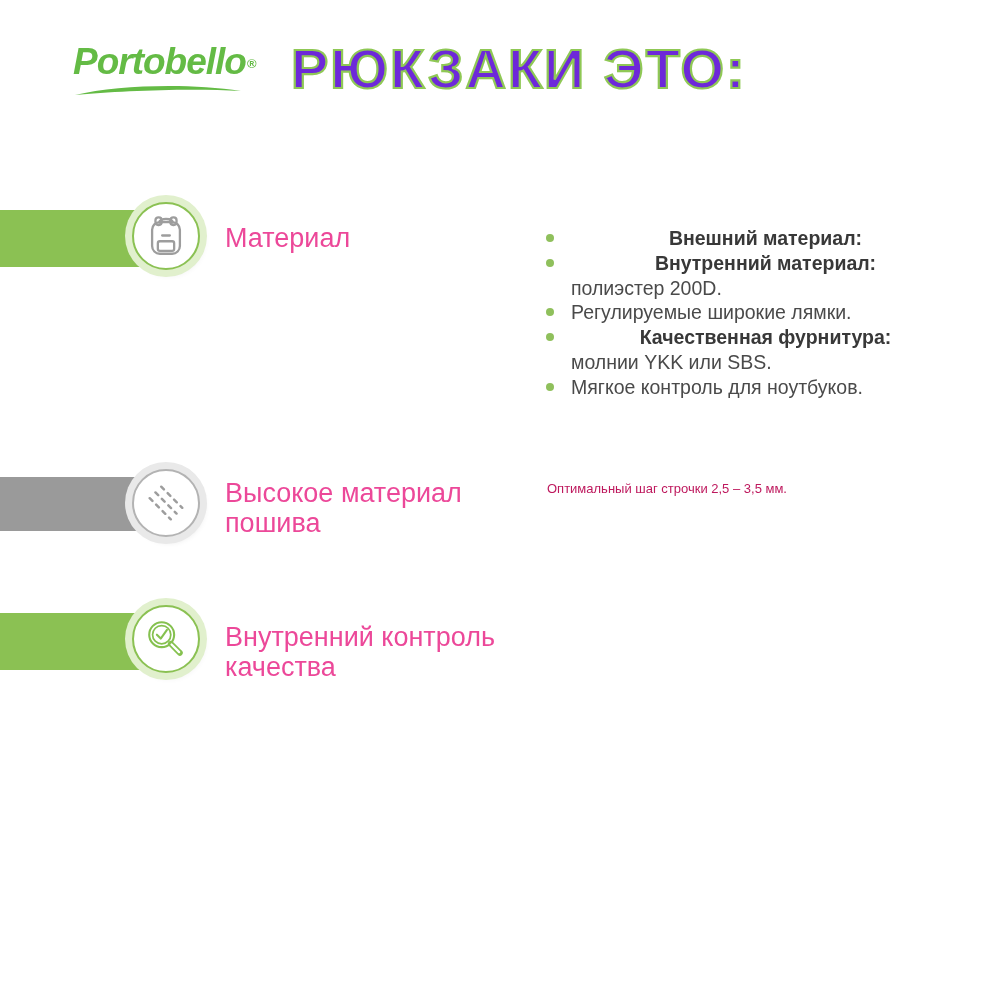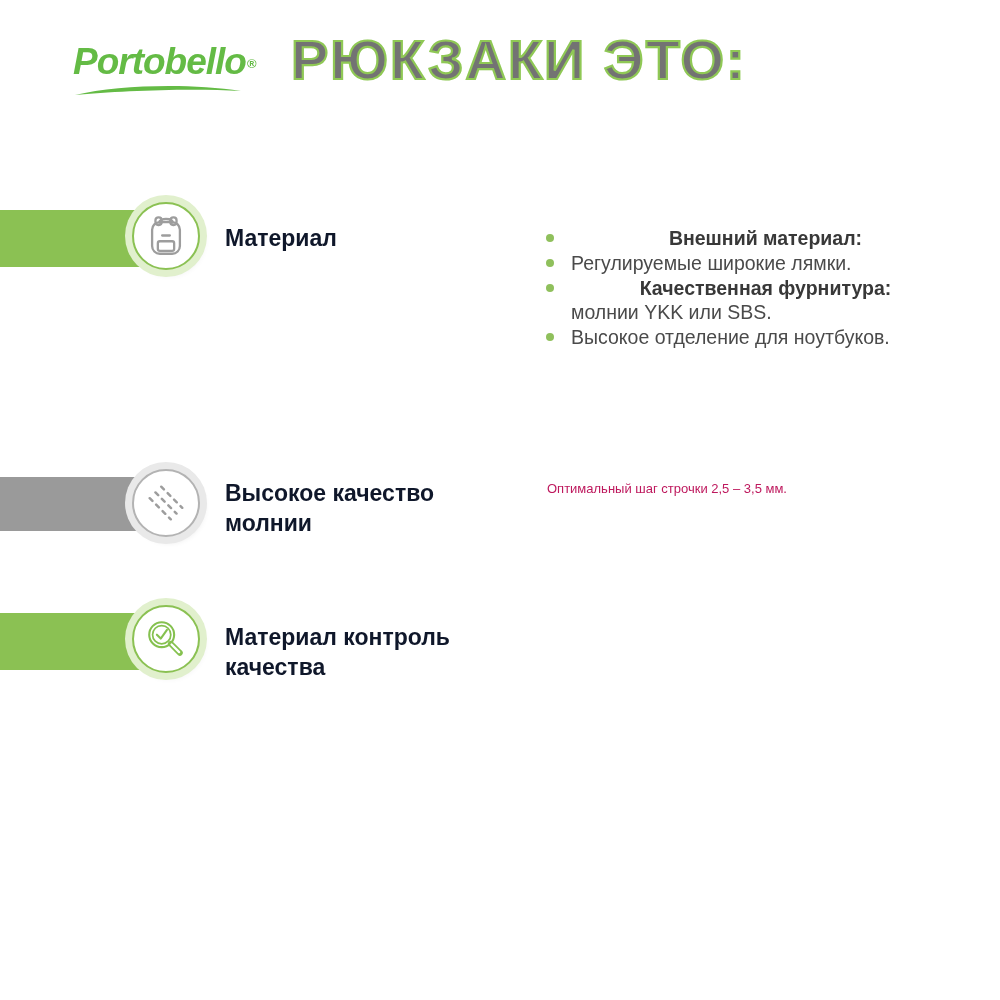--- a/index.html
+++ b/index.html
@@ -5,35 +5,35 @@
   * { margin: 0; padding: 0; box-sizing: border-box; }
   html, body { width: 1000px; height: 1000px; background: #ffffff; font-family: "Liberation Sans", sans-serif; }
   .canvas { position: relative; width: 1000px; height: 1000px; background: #ffffff; overflow: hidden; }
 
   
   .logo { position: absolute; left: 73px; top: 42px; width: 170px; text-align: center; }
   .logo-text { font-size: 37px; font-weight: bold; font-style: italic; color: #64bb45; letter-spacing: -1px; line-height: 40px; }
   .logo-reg { font-size: 13px; font-weight: bold; font-style: normal; color: #64bb45; vertical-align: super; margin-left: 1px; }
   .logo-swoosh { display: block; margin-top: 2px; }
 
-  .page-title { position: absolute; left: 291px; top: 27px; font-size: 56px; font-weight: bold;
-    letter-spacing: 2px; color: #737373; -webkit-text-stroke: 2.2px #8fc855; white-space: nowrap; }
+  .page-title { position: absolute; left: 291px; top: 36px; font-size: 56px; font-weight: bold;
+    letter-spacing: 2px; color: #6d28d9; -webkit-text-stroke: 2.2px #8fc855; white-space: nowrap; }
 
   
   .feature-bar { position: absolute; left: 0; height: 57px; z-index: 1; }
   .bar-green { background: #8bc153; }
   .bar-gray  { background: #9a9a9a; }
 
   .icon-circle { position: absolute; width: 68px; height: 68px; border-radius: 50%; background: #ffffff;
     display: flex; align-items: center; justify-content: center; z-index: 2; }
   .ring-green { border: 2.5px solid #8bc153; box-shadow: 0 0 0 7px #e1f0cd, 3px 4px 7px rgba(0,0,0,0.10); }
   .ring-gray  { border: 2.5px solid #b3b3b3; box-shadow: 0 0 0 7px #e9e9e9, 3px 4px 7px rgba(0,0,0,0.14); }
 
-  .row-label { position: absolute; left: 225px; width: 285px; font-size: 23px; font-weight: bold;
-    color: #0f172a; line-height: 30px; }
+  .row-label { position: absolute; left: 225px; width: 285px; font-size: 27px; font-weight: normal;
+    color: #ec4899; line-height: 30px; }
 
   
   .bullet-list { position: absolute; left: 545px; top: 226px; width: 415px; list-style: none; }
   .bullet-item { position: relative; padding-left: 26px; font-size: 19.5px; line-height: 24.8px; color: #4a4a4a; }
   .bullet-item::before { content: ""; position: absolute; left: 1px; top: 8px; width: 8px; height: 8px;
     border-radius: 50%; background: #8fc05c; }
   .bullet-bold { display: block; font-weight: bold; color: #383838; text-align: center; }
   .bullet-text { display: block; }
 
   .stitch-note { position: absolute; left: 547px; top: 481px; width: 420px; font-size: 13px; color: #be185d; }
@@ -63,49 +63,53 @@
       <rect x="15.5" y="29.5" width="17" height="10" rx="2"></rect>
     </svg>
   </div>
   <div class="row-label" style="top:223px;">Материал</div>
 
   <ul class="bullet-list">
     <li class="bullet-item">
       <span class="bullet-bold">Внешний материал:</span>
     </li>
     <li class="bullet-item">
+      <span class="bullet-bold">Внутренний материал:</span>
+      <span class="bullet-text">полиэстер 200D.</span>
+    </li>
+    <li class="bullet-item">
       <span class="bullet-bold"></span>
       <span class="bullet-text">Регулируемые широкие лямки.</span>
     </li>
     <li class="bullet-item">
       <span class="bullet-bold">Качественная фурнитура:</span>
       <span class="bullet-text">молнии YKK или SBS.</span>
     </li>
     <li class="bullet-item">
       <span class="bullet-bold"></span>
-      <span class="bullet-text">Высокое отделение для ноутбуков.</span>
+      <span class="bullet-text">Мягкое контроль для ноутбуков.</span>
     </li>
   </ul>
 
   <div class="feature-bar bar-gray" style="top:477px; height:54px; width:176px;"></div>
   <div class="icon-circle ring-gray" style="left:132px; top:469px;">
     <svg width="46" height="46" viewBox="0 0 48 48" fill="none" stroke="#9d9d9d" stroke-width="2.6" stroke-linecap="round">
       <line x1="19" y1="7" x2="41" y2="29" stroke-dasharray="4 5.5"></line>
       <line x1="13" y1="13" x2="35" y2="35" stroke-dasharray="4 5.5"></line>
       <line x1="7" y1="19" x2="29" y2="41" stroke-dasharray="4 5.5"></line>
     </svg>
   </div>
-  <div class="row-label" style="top:478px;">Высокое качество молнии</div>
+  <div class="row-label" style="top:478px;">Высокое материал пошива</div>
   <div class="stitch-note">Оптимальный шаг строчки 2,5 – 3,5 мм.</div>
 
   <div class="feature-bar bar-green" style="top:613px; width:176px;"></div>
   <div class="icon-circle ring-green" style="left:132px; top:605px;">
     <svg width="46" height="46" viewBox="0 0 48 48" fill="none" stroke="#85c14f" stroke-linecap="round" stroke-linejoin="round">
       <circle cx="19.5" cy="19.5" r="13" stroke-width="2.2"></circle>
       <circle cx="19.5" cy="19.5" r="9.5" stroke-width="1.8"></circle>
       <path d="M14.5 19.5 L18.5 23.5 L25 14.5" stroke-width="2.2"></path>
       <path d="M29 29 L38.5 38.5" stroke-width="6"></path>
       <path d="M29.8 29.8 L37.7 37.7" stroke="#ffffff" stroke-width="2.4"></path>
     </svg>
   </div>
-  <div class="row-label" style="top:622px;">Материал контроль качества</div>
+  <div class="row-label" style="top:622px;">Внутренний контроль качества</div>
 
 </div>
 
 </body></html>

